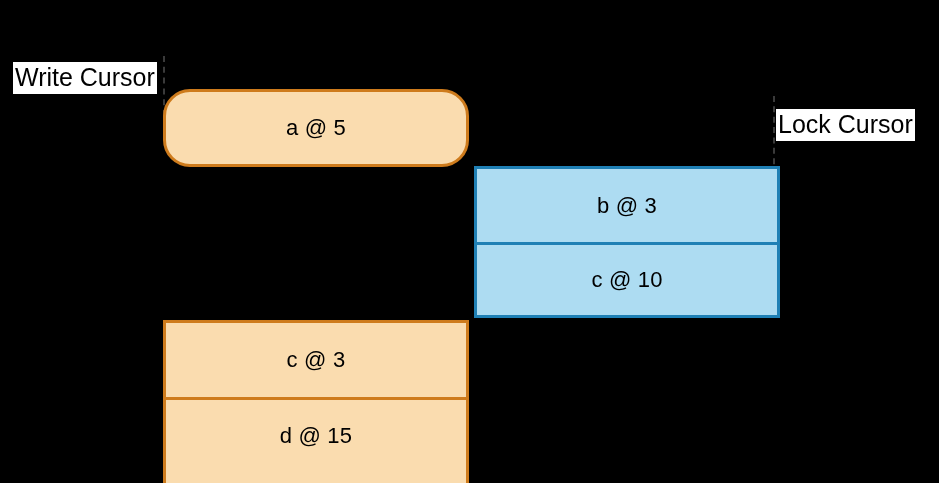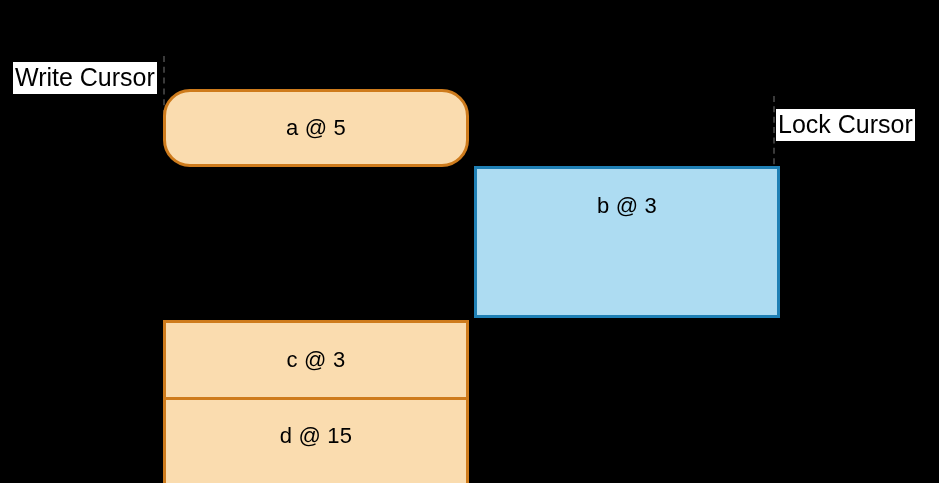--- a/index.html
+++ b/index.html
@@ -76,20 +76,21 @@
   <div class="cursor-line" style="left:163px; top:56px; height:60px;"></div>
 
   <div class="cursor-line" style="left:773px; top:96px; height:120px;"></div>
 
   <div class="block-stack stack-write" style="left:163px; top:89px; width:306px; height:78px;border-radius:27px;">
     <div class="block" style="height:72px;">a @ 5</div>
   </div>
 
   <div class="block-stack stack-lock" style="left:466px; top:166px; width:306px; height:152px;margin-left:8px;">
     <div class="block" style="height:73px;">b @ 3</div>
+    <div class="block" style="height:73px;">c @ 10</div>
   </div>
 
   <div class="block-stack stack-write" style="left:163px; top:320px; width:306px; height:196px;">
     <div class="block" style="height:74px;">c @ 3</div>
     <div class="block" style="height:74px;">d @ 15</div>
   </div>
 
   <div class="cursor-label" style="left:776px; top:109px;">Lock Cursor</div>
 
   <div class="cursor-label" style="left:13px; top:62px;">Write Cursor</div>

